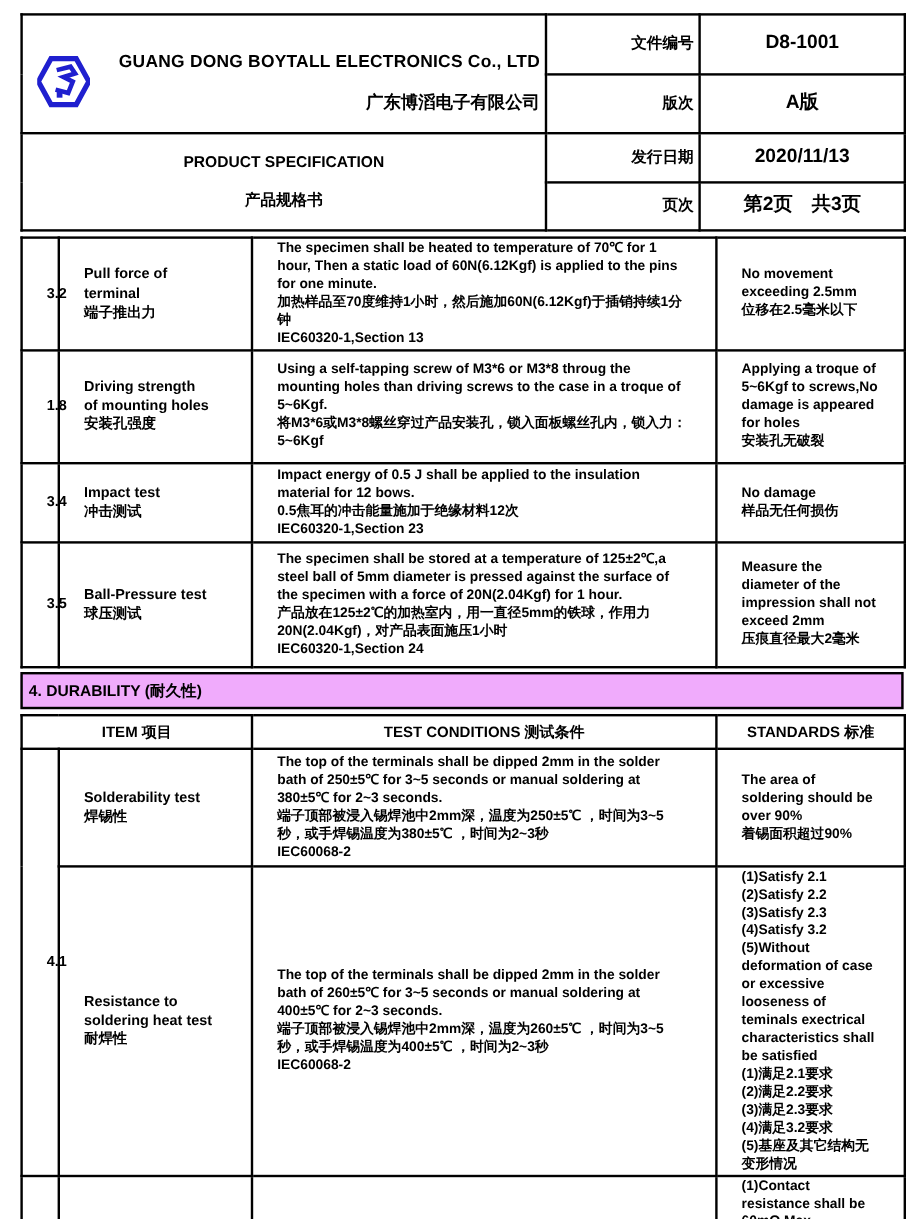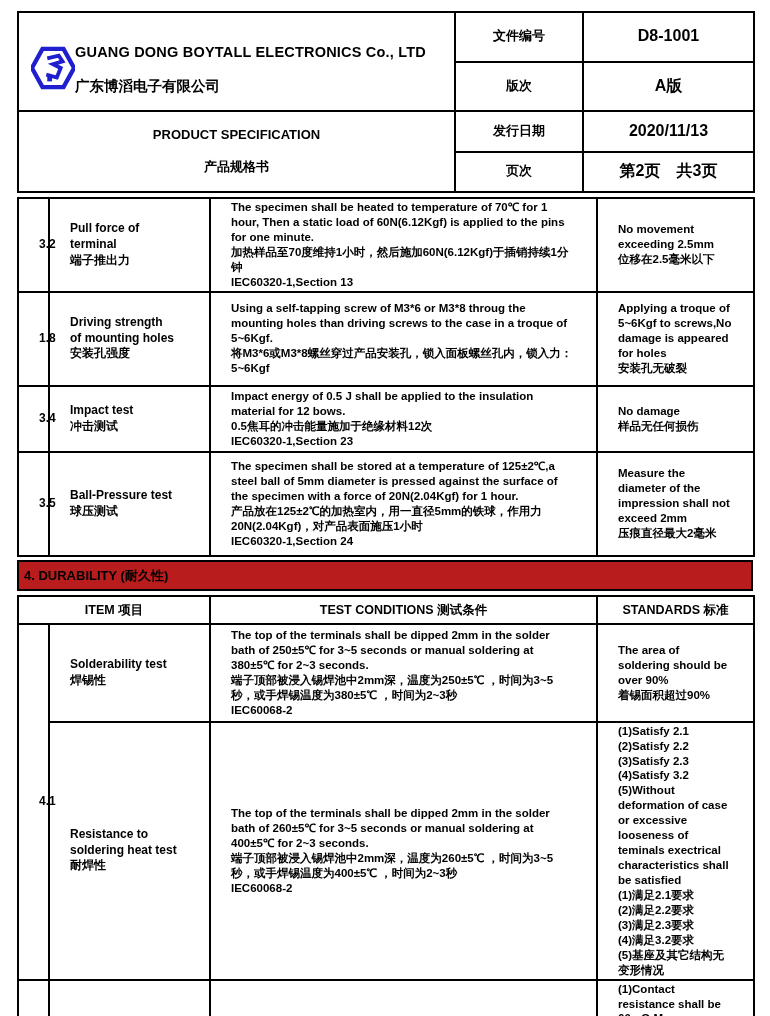--- a/index.html
+++ b/index.html
@@ -6,37 +6,37 @@
   .page {
     position:relative; width:770px; height:1016px; background:#ffffff;
     font-family:"Liberation Sans", sans-serif; color:#000; overflow:hidden;
   }
   .content { position:absolute; left:17px; top:11px; width:736px; }
   table { border-collapse:collapse; table-layout:fixed; width:736px; }
   td { border:2px solid #000; padding:1px 20px; vertical-align:middle;
        white-space:pre-line; font-size:11.5px; line-height:1.3; font-weight:bold; }
   
   .hdr td { padding:0 4px; }
-  .company-cell { text-align:left; }
+  .company-cell { text-align:right; }
   .company-en { font-size:14.5px; font-weight:bold; letter-spacing:.2px; }
   .company-cn { font-size:14.5px; font-weight:bold; }
   .doc-title-en { font-size:13px; font-weight:bold; text-align:center; }
   .doc-title-cn { font-size:13px; font-weight:bold; text-align:center; }
-  .meta-label { text-align:center; font-size:13px; font-weight:bold; }
+  .meta-label { text-align:right; font-size:13px; font-weight:bold; }
   .meta-value { text-align:center; font-size:16px; font-weight:bold; }
   .logo-wrap { float:left; margin:3px 0 0 8px; }
   
   .num-cell  { text-align:center; font-size:12px; }
   .item-cell { text-align:left; font-size:12px; }
   .cond-cell { text-align:left; }
   .std-cell  { text-align:left;border-radius:27px; }
   .tbl { margin-top:4px; }
   .section-band {
     margin-top:3px; border:2px solid #000; height:27px; line-height:27px;
-    padding-left:5px; font-weight:bold; font-size:13px; background:#b91c1c;
+    padding-left:5px; font-weight:bold; font-size:13px; background:#f0abfc;
   }
   .th-cell { text-align:center; font-size:12.5px; font-weight:bold; padding:2px 2px; }
 </style>
 </head>
 <body>
 
 <div class="page">
   <div class="content">
 
     <table class="hdr">

